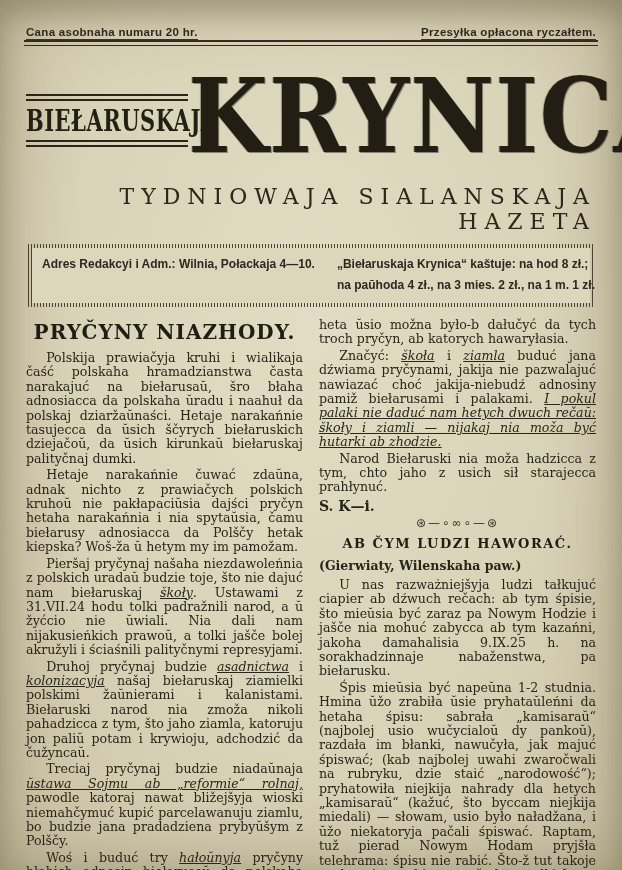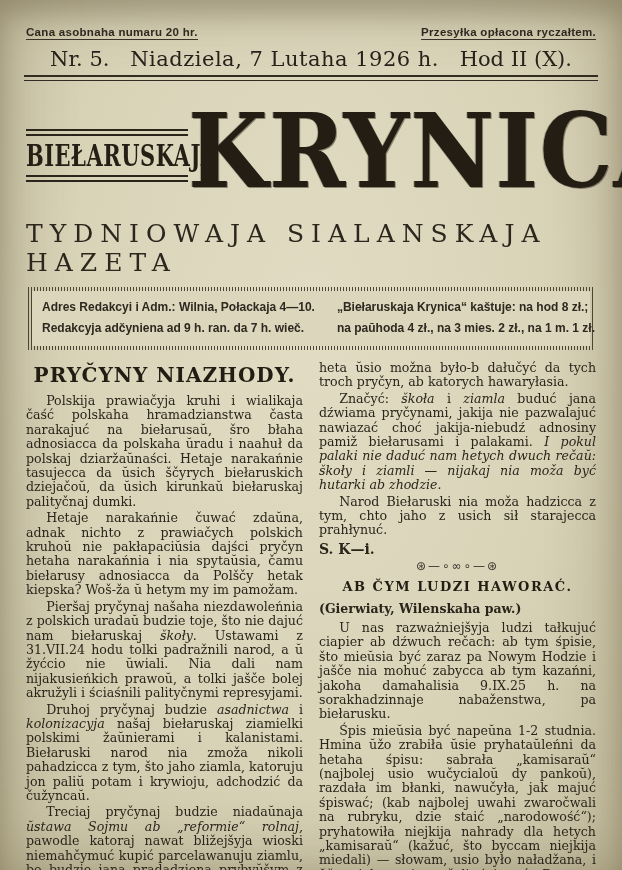--- a/index.html
+++ b/index.html
@@ -31,21 +31,21 @@
   .title-small{
     font-weight:bold;font-size:21px;letter-spacing:.5px;text-align:center;
     transform:scaleY(1.45);color:#241e14;white-space:nowrap;
   }
   .title-large{
     flex:1;text-align:center;font-weight:bold;font-size:92px;line-height:1;
     transform:scaleY(1.12);transform-origin:center 60%;
     letter-spacing:1px;color:#241d13;white-space:nowrap;
     text-shadow:1px 1px 0 rgba(35,28,15,.45), -1px 0 0 rgba(35,28,15,.25);
   }
-  .tagline{text-align:left;font-size:25px;letter-spacing:7px;color:#2c261d;margin:6px 0 10px 0;}
+  .tagline{text-align:right;font-size:22px;letter-spacing:7px;color:#2c261d;margin:6px 0 10px 0;}
   
   .info-frame{
     padding:4px;margin:0 2px;
     background:repeating-linear-gradient(90deg,#4c4433 0 1px,rgba(0,0,0,0) 1px 3px);
   }
   .info-inner{display:flex;background:#dcd6bc;align-items:stretch;}
   .info-cell{flex:1;padding:6px 8px 7px 10px;
     font-family:"Liberation Sans","DejaVu Sans",sans-serif;
     font-size:12px;font-weight:bold;line-height:1.75;color:#2e2820;white-space:nowrap;}
   .info-cell.right{padding-left:14px;}
@@ -54,58 +54,52 @@
   .columns{display:flex;gap:16px;margin-top:11px;}
   .col{flex:1;min-width:0;}
   h2{margin:2px 0 7px 0;text-align:center;font-size:20px;letter-spacing:1px;color:#221c13;}
   h2.h2-second{font-size:13px;letter-spacing:1.5px;font-weight:bold;margin-top:4px;}
   .subtitle{font-weight:bold;font-size:12.5px;margin-bottom:5px;color:#2a241a;}
   .col p{
     margin:0 0 2px 0;text-align:justify;text-indent:1.6em;
     font-size:12.6px;line-height:1.145;color:#2b251b;
   }
   .col p.noindent{text-indent:0;}
-  .col p em{font-style:italic;}
+  .col p em{font-style:italic;text-decoration:underline;}
   .signature{font-weight:bold;font-size:14px;padding-right:34px;margin:3px 0 2px 0;}
   .ornament{text-align:center;font-family:"DejaVu Sans",sans-serif;font-size:12px;letter-spacing:2px;color:#3a332a;margin:2px 0 6px 0;}
 </style>
 </head>
 <body>
 
 <div class="page">
 
   <div class="top-row">
     <span class="top-note">Cana asobnaha numaru 20 hr.</span>
     <span class="top-note">Przesyłka opłacona ryczałtem.</span>
   </div>
 
-  <div class="date-row">
-    <span>Nr. 5.</span>
-    <span class="date-center">Niadziela, 7 Lutaha 1926 h.</span>
-    <span>Hod II (X).</span>
-  </div>
 
   <div class="double-rule"></div>
 
   <div class="masthead">
     <div class="masthead-left">
       <div class="rule-pair"></div>
       <div class="title-small">BIEŁARUSKAJA</div>
       <div class="rule-pair"></div>
     </div>
     <div class="title-large">KRYNICA</div>
   </div>
 
   <div class="tagline">TYDNIOWAJA SIALANSKAJA HAZETA</div>
 
   <div class="info-frame">
     <div class="info-inner">
       <div class="info-cell">
         <div>Adres Redakcyi i Adm.: Wilnia, Połackaja 4—10.</div>
-        <div>Redakcyja adčyniena ad 9 h. ran. da 7 h. wieč.</div>
       </div>
       <div class="info-divider"></div>
       <div class="info-cell right">
         <div>„Biełaruskaja Krynica“ kaštuje: na hod 8 zł.;</div>
         <div>na paŭhoda 4 zł., na 3 mies. 2 zł., na 1 m. 1 zł.</div>
       </div>
     </div>
   </div>
 
   <div class="columns">

